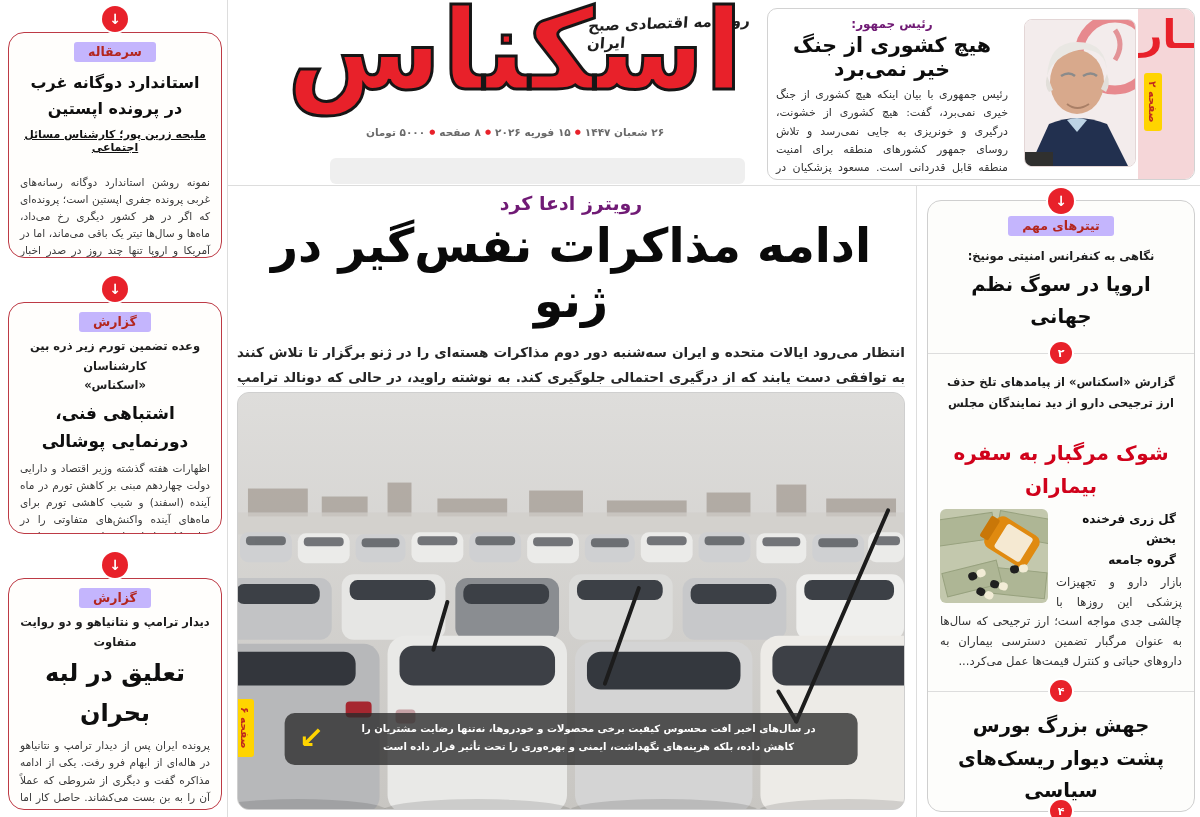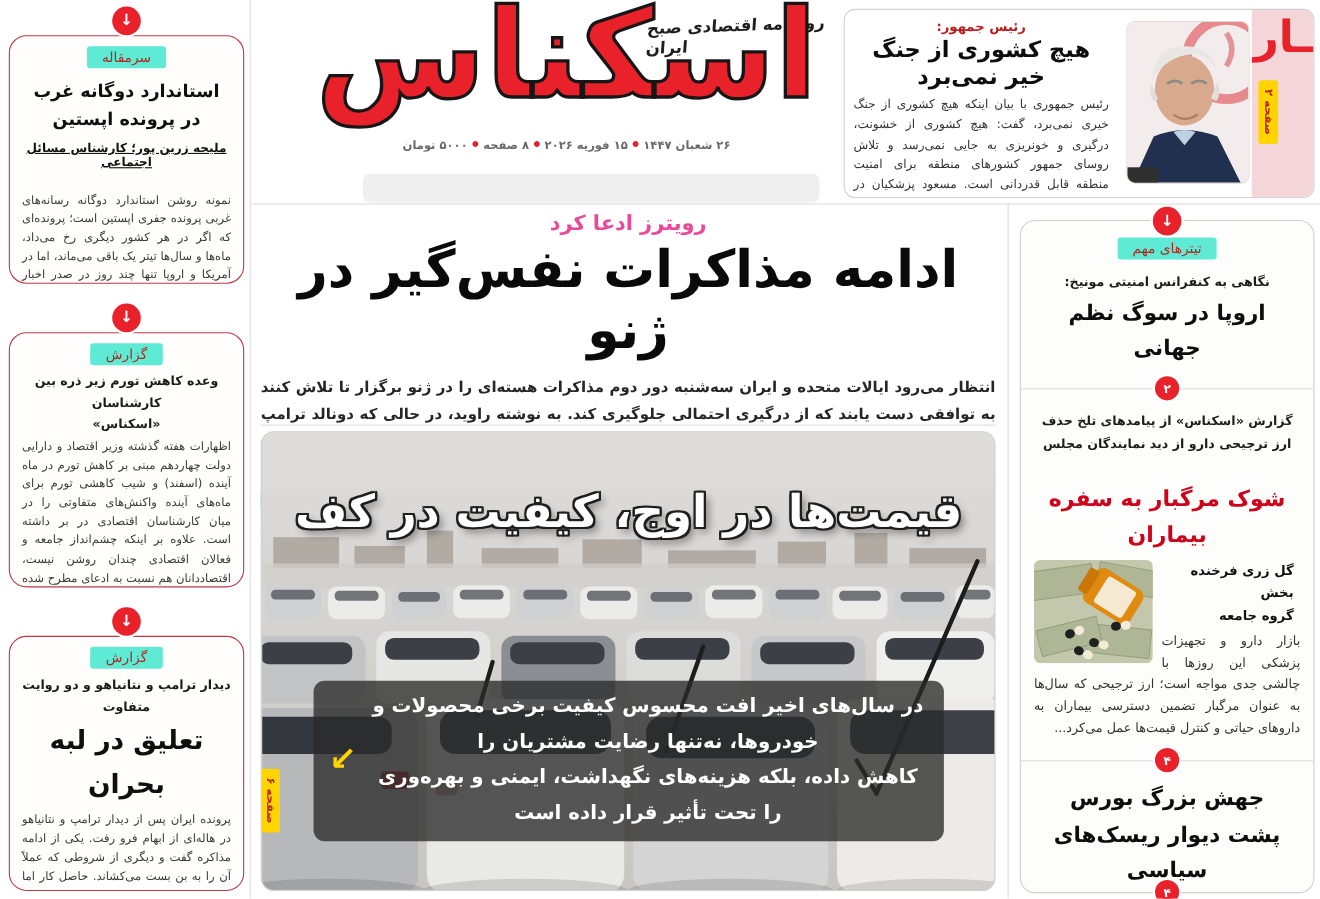--- a/index.html
+++ b/index.html
@@ -9,21 +9,21 @@
 
   
   .hline { position:absolute; background:#ddd; height:1px; }
   .vline { position:absolute; background:#ddd; width:1px; }
 
   
   .multiline { white-space:pre-line; }
   .circ { position:absolute; width:26px; height:26px; border-radius:50%; background:#e8212a; color:#fff;
           display:flex; align-items:center; justify-content:center; font-size:14px; font-weight:bold;
           box-shadow:0 0 0 2px #fff; z-index:5; }
-  .ytag { display:inline-block; background:#5eead4; color:#b3261e; font-weight:normal; font-size:12.5px;
+  .ytag { display:inline-block; background:#c4b5fd; color:#b3261e; font-weight:bold; font-size:12.5px;
           padding:2px 14px 3px; border-radius:3px; }
   .badge { position:absolute; left:50%; transform:translate(-50%,-50%); width:22px; height:22px;
            border-radius:50%; background:#e8212a; color:#fff; font-size:11px; font-weight:bold;
            display:flex; align-items:center; justify-content:center; box-shadow:0 0 0 2px #fff; }
   .vtab { position:absolute; background:#ffd400; color:#c0281e; font-weight:bold; font-size:10.5px;
           writing-mode:vertical-rl; padding:8px 3px; border-radius:3px; letter-spacing:1px; z-index:6; }
 
   
   .side-box { position:absolute; left:8px; width:214px; border:1.5px solid #bd3a45; border-radius:16px;
               background:#fffefc; padding:8px 11px 6px; text-align:center; overflow:hidden; }
@@ -45,46 +45,46 @@
   .gray-bar { position:absolute; top:158px; left:330px; width:415px; height:26px; background:#efefef; border-radius:6px; }
 
   
   .pres-box { position:absolute; top:8px; right:5px; width:428px; height:172px; border:1px solid #d2d2d2;
               border-radius:10px; background:#fff; display:flex; flex-direction:row; overflow:hidden; }
   .pink-strip { width:56px; height:100%; background:#f5d6d8; position:relative; flex:0 0 auto; overflow:hidden; }
   .corner-logo { position:absolute; top:2px; right:-26px; color:#e8212a; font-weight:bold; font-size:40px; white-space:nowrap; }
   .pres-photo { flex:0 0 auto; width:112px; height:148px; margin:10px 2px 0 6px; border-radius:8px; overflow:hidden;
                 border:1px solid #e3d6d6; }
   .pres-text { flex:1 1 auto; padding:8px 10px 6px 8px; text-align:center; }
-  .pres-kicker { color:#b91c1c; font-size:12px; font-weight:bold; margin-bottom:2px; }
+  .pres-kicker { color:#701a75; font-size:12px; font-weight:bold; margin-bottom:2px; }
   .pres-title { color:#0d0d0d; font-size:20.5px; font-weight:bold; margin-bottom:5px; }
   .pres-body { font-size:11px; color:#333; text-align:justify; line-height:1.66; }
 
   
   .lead { position:absolute; top:192px; left:237px; width:668px; text-align:center; }
-  .lead-kicker { color:#ec4899; font-size:19px; font-weight:bold; margin-bottom:4px; }
+  .lead-kicker { color:#701a75; font-size:19px; font-weight:bold; margin-bottom:4px; }
   .lead-title { color:#0a0a0a; font-size:47px; font-weight:bold; letter-spacing:-1px; margin-bottom:12px; }
   .lead-body { font-size:13.6px; color:#262626; font-weight:bold; text-align:justify; line-height:1.85; }
   .lead-tag { position:absolute; left:0; bottom:-24px; }
 
   
   .car-box { position:absolute; top:392px; left:237px; width:668px; height:418px; border:1px solid #cfcfcf;
              border-radius:12px; overflow:hidden; background:#d8d7d4; }
   .car-scene { position:absolute; inset:0; width:100%; height:100%; }
   .car-ribbon { position:absolute; top:10px; left:50%; transform:translateX(-50%); background:#e8212a; color:#fff;
                 font-size:14.5px; font-weight:bold; padding:4px 16px 6px; white-space:nowrap; }
   .car-headline { position:absolute; top:48px; left:0; width:100%; text-align:center; color:#fff;
                   font-size:41px; font-weight:bold; letter-spacing:0;
                   text-shadow:2px 0 0 #1f1f1f,-2px 0 0 #1f1f1f,0 2px 0 #1f1f1f,0 -2px 0 #1f1f1f,
                               2px 2px 0 #1f1f1f,-2px -2px 0 #1f1f1f,2px -2px 0 #1f1f1f,-2px 2px 0 #1f1f1f,
                               4px 5px 8px rgba(0,0,0,.45); }
   .car-caption { position:absolute; bottom:44px; left:50%; transform:translateX(-50%); width:86%;
                  background:rgba(42,42,42,.78); border-radius:10px; padding:7px 14px 9px; color:#fff;
                  display:flex; align-items:center; gap:10px; }
-  .car-caption-text { flex:1; font-size:18px; font-weight:bold; line-height:1.8; text-align:center; }
+  .car-caption-text { flex:1; font-size:10px; font-weight:bold; line-height:1.8; text-align:center; }
   .arrow-dl { flex:0 0 auto; color:#ffd400; font-size:30px; font-weight:bold; line-height:1; }
   .car-tab { left:-2px; bottom:52px; }
   .pres-tab { top:64px; left:6px; }
 
   
   .hl-col { position:absolute; top:200px; right:5px; width:268px; height:612px; border:1px solid #cfcfcf;
             border-radius:14px; background:#fdfdfb; text-align:center; padding-top:14px; overflow:visible; }
   .hl-circ { top:-13px; left:50%; transform:translateX(-50%); position:absolute; }
   .hl-item { padding:6px 12px 10px; position:relative; }
   .hl-kicker { font-size:11.5px; font-weight:bold; color:#1d1d1d; line-height:1.75; margin-bottom:3px; }
@@ -148,22 +148,23 @@
     <div class="side-title multiline">استاندارد دوگانه غرب
 در پرونده اپستین</div>
     <div class="side-byline">ملیحه زرین پور؛ کارشناس مسائل اجتماعی</div>
     <div class="side-body">نمونه روشن استاندارد دوگانه رسانه‌های غربی پرونده جفری اپستین است؛ پرونده‌ای که اگر در هر کشور دیگری رخ می‌داد، ماه‌ها و سال‌ها تیتر یک باقی می‌ماند، اما در آمریکا و اروپا تنها چند روز در صدر اخبار می‌ماند و بعد در سکوتی حساب شده دفن می‌شود. اپستین فقط میلیاردری منحرف نبود؛ سرکرده شبکه قدرت مافیایی و صهیونیستی بود...</div>
     
   </div>
 
   <div class="circ" style="top:276px; left:102px;">↓</div>
   <div class="side-box" style="top:302px; height:232px;">
     <span class="ytag side-tag">گزارش</span>
-    <div class="side-kicker multiline">وعده کاهش تورم زیر ذره بین کارشناسان
+    <div class="side-kicker multiline">وعده تضمین تورم زیر ذره بین کارشناسان
 «اسکناس»</div>
+    <div class="side-title" style="font-size:17px;">اشتباهی فنی، دورنمایی پوشالی</div>
     <div class="side-body">اظهارات هفته گذشته وزیر اقتصاد و دارایی دولت چهاردهم مبنی بر کاهش تورم در ماه آینده (اسفند) و شیب کاهشی تورم برای ماه‌های آینده واکنش‌های متفاوتی را در میان کارشناسان اقتصادی در بر داشته است. علاوه بر اینکه چشم‌انداز جامعه و فعالان اقتصادی چندان روشن نیست، اقتصاددانان هم نسبت به ادعای مطرح شده چندان خوشبین نیستند...</div>
     
   </div>
 
   <div class="circ" style="top:552px; left:102px;">↓</div>
   <div class="side-box" style="top:578px; height:232px;">
     <span class="ytag side-tag">گزارش</span>
     <div class="side-kicker">دیدار ترامپ و نتانیاهو و دو روایت متفاوت</div>
     <div class="side-title" style="font-size:24px; margin:1px 0 4px;">تعلیق در لبه بحران</div>
     <div class="side-body">پرونده ایران پس از دیدار ترامپ و نتانیاهو در هاله‌ای از ابهام فرو رفت. یکی از ادامه مذاکره گفت و دیگری از شروطی که عملاً آن را به بن بست می‌کشاند. حاصل کار اما چیزی نیست جز تعلیقی پرمخاطره؛ وضعیتی که در آن، نه گزینه جنگ منتفی است و نه افق توافق روشن. دیدار اخیر دونالد ترامپ و بنیامین نتانیاهو بیش از آنکه نقطه پایان اختلافات باشد، حداقل در بیان، ویترینی از شکاف‌های پنهان اما عمیق میان واشنگتن و تل آویو بود...</div>
@@ -268,21 +269,20 @@
         <ellipse cx="612" cy="420" rx="90" ry="12" fill="#000" opacity="0.12"></ellipse>
       </g>
 
       <g stroke="#1c1c1c" stroke-width="4" stroke-linecap="round">
         <line x1="652" y1="118" x2="560" y2="330"></line>
         <line x1="560" y1="330" x2="542" y2="300"></line>
         <line x1="402" y1="196" x2="368" y2="292"></line>
         <line x1="210" y1="210" x2="196" y2="258"></line>
       </g>
     </svg>
-    <div class="car-headline">قیمت‌ها در اوج، کیفیت در کف</div>
     <div class="car-caption">
       <div class="car-caption-text multiline">در سال‌های اخیر افت محسوس کیفیت برخی محصولات و خودروها، نه‌تنها رضایت مشتریان را
 کاهش داده، بلکه هزینه‌های نگهداشت، ایمنی و بهره‌وری را تحت تأثیر قرار داده است</div>
       <span class="arrow-dl">↙</span>
     </div>
     <div class="vtab car-tab">صفحه ۶</div>
   </div>
 
   <div class="hl-col">
     <div class="circ hl-circ">↓</div>

